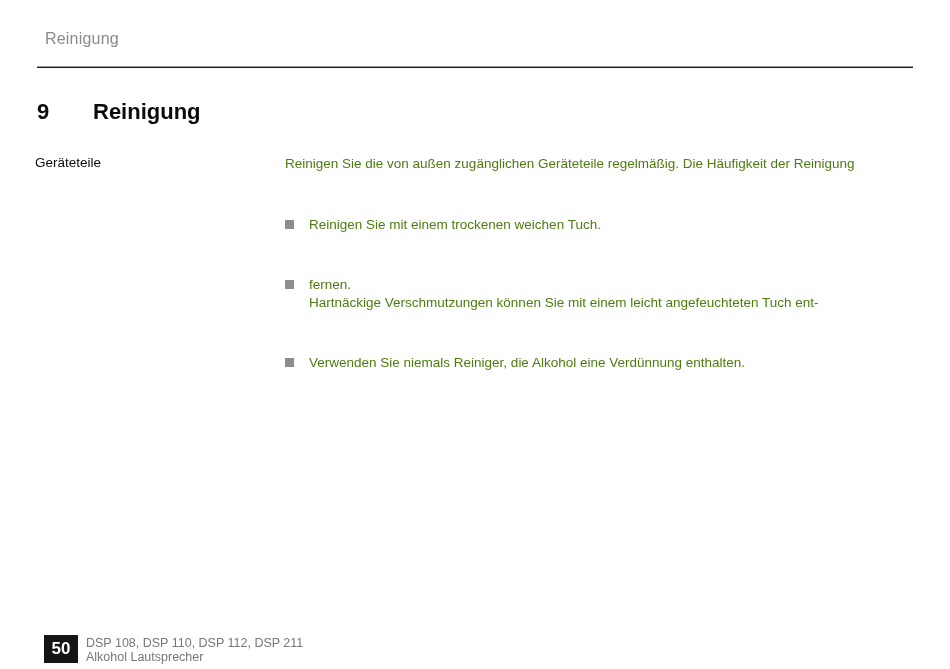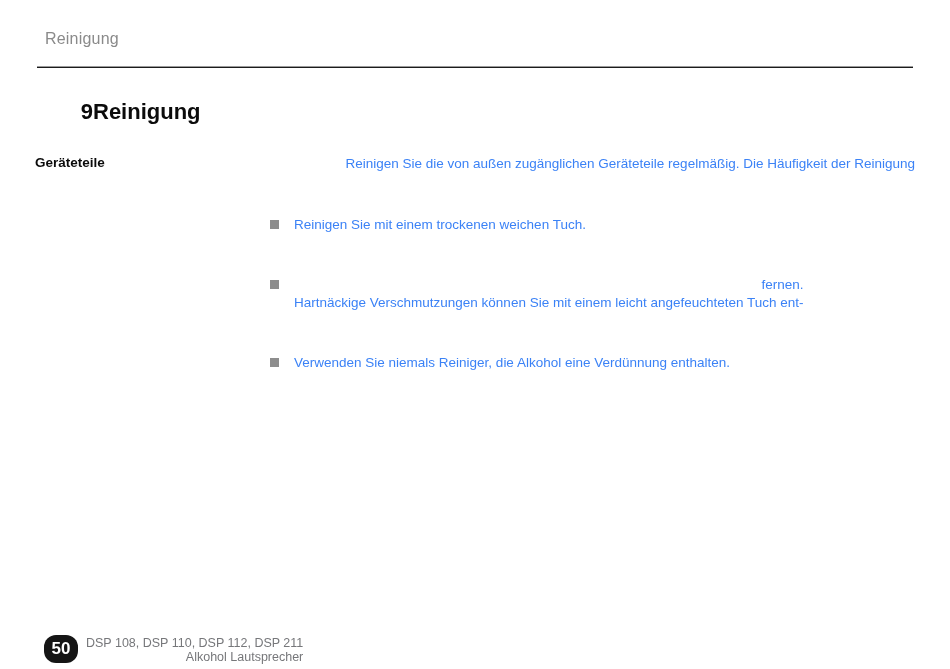--- a/index.html
+++ b/index.html
@@ -1,15 +1,15 @@
 <!DOCTYPE html>
 <html><head>
 <meta charset="utf-8">
 <style>
-  * { margin: 0; padding: 0; box-sizing: border-box; text-align: right; }
+  * { margin: 0; padding: 0; box-sizing: border-box; }
   html, body { width: 950px; height: 669px; }
   body {
     font-family: "Liberation Sans", "DejaVu Sans", sans-serif;
     background: #ffffff;
     position: relative;
     overflow: hidden;
     color: #111;
   }
   .page { position: absolute; inset: 0; background: #fff; }
 
@@ -35,31 +35,31 @@
     font-size: 22px;
     font-weight: bold;
     color: #0b0b0b;
   }
   .chapter-number { width: 56px; flex: none; }
 
   .side-label {
     position: absolute;
     left: 35px; top: 155px;
     font-size: 13.5px;
-    font-weight: bold;
+    font-weight: normal;
     color: #0b0b0b;
   }
 
   .text-column {
     position: absolute;
-    left: 270px; top: 155px;
+    left: 285px; top: 155px;
     width: 645px;
     font-size: 13.5px;
     line-height: 17.6px;
-    color: #3b82f6;
+    color: #4d7c0f;
   }
   .para-line { white-space: nowrap; }
 
   .bullet-list { margin-top: 12px; }
   .bullet-item { display: flex; margin-bottom: 3px; margin-top: 43px; }
   .bullet-square {
     flex: none;
     width: 9px; height: 9px;
     margin-top: 4px;
     margin-right: 15px;
@@ -76,21 +76,20 @@
   .page-number-box {
     flex: none;
     width: 34px; height: 28px;
     background: #151515;
     color: #ffffff;
     font-size: 17px;
     font-weight: bold;
     display: flex;
     align-items: center;
     justify-content: center;
-    border-radius: 12px;
   }
   .footer-text {
     margin-left: 8px;
     font-size: 12.5px;
     line-height: 14px;
     color: #76777a;
     padding-top: 1px;
     white-space: nowrap;
   }
 </style>

